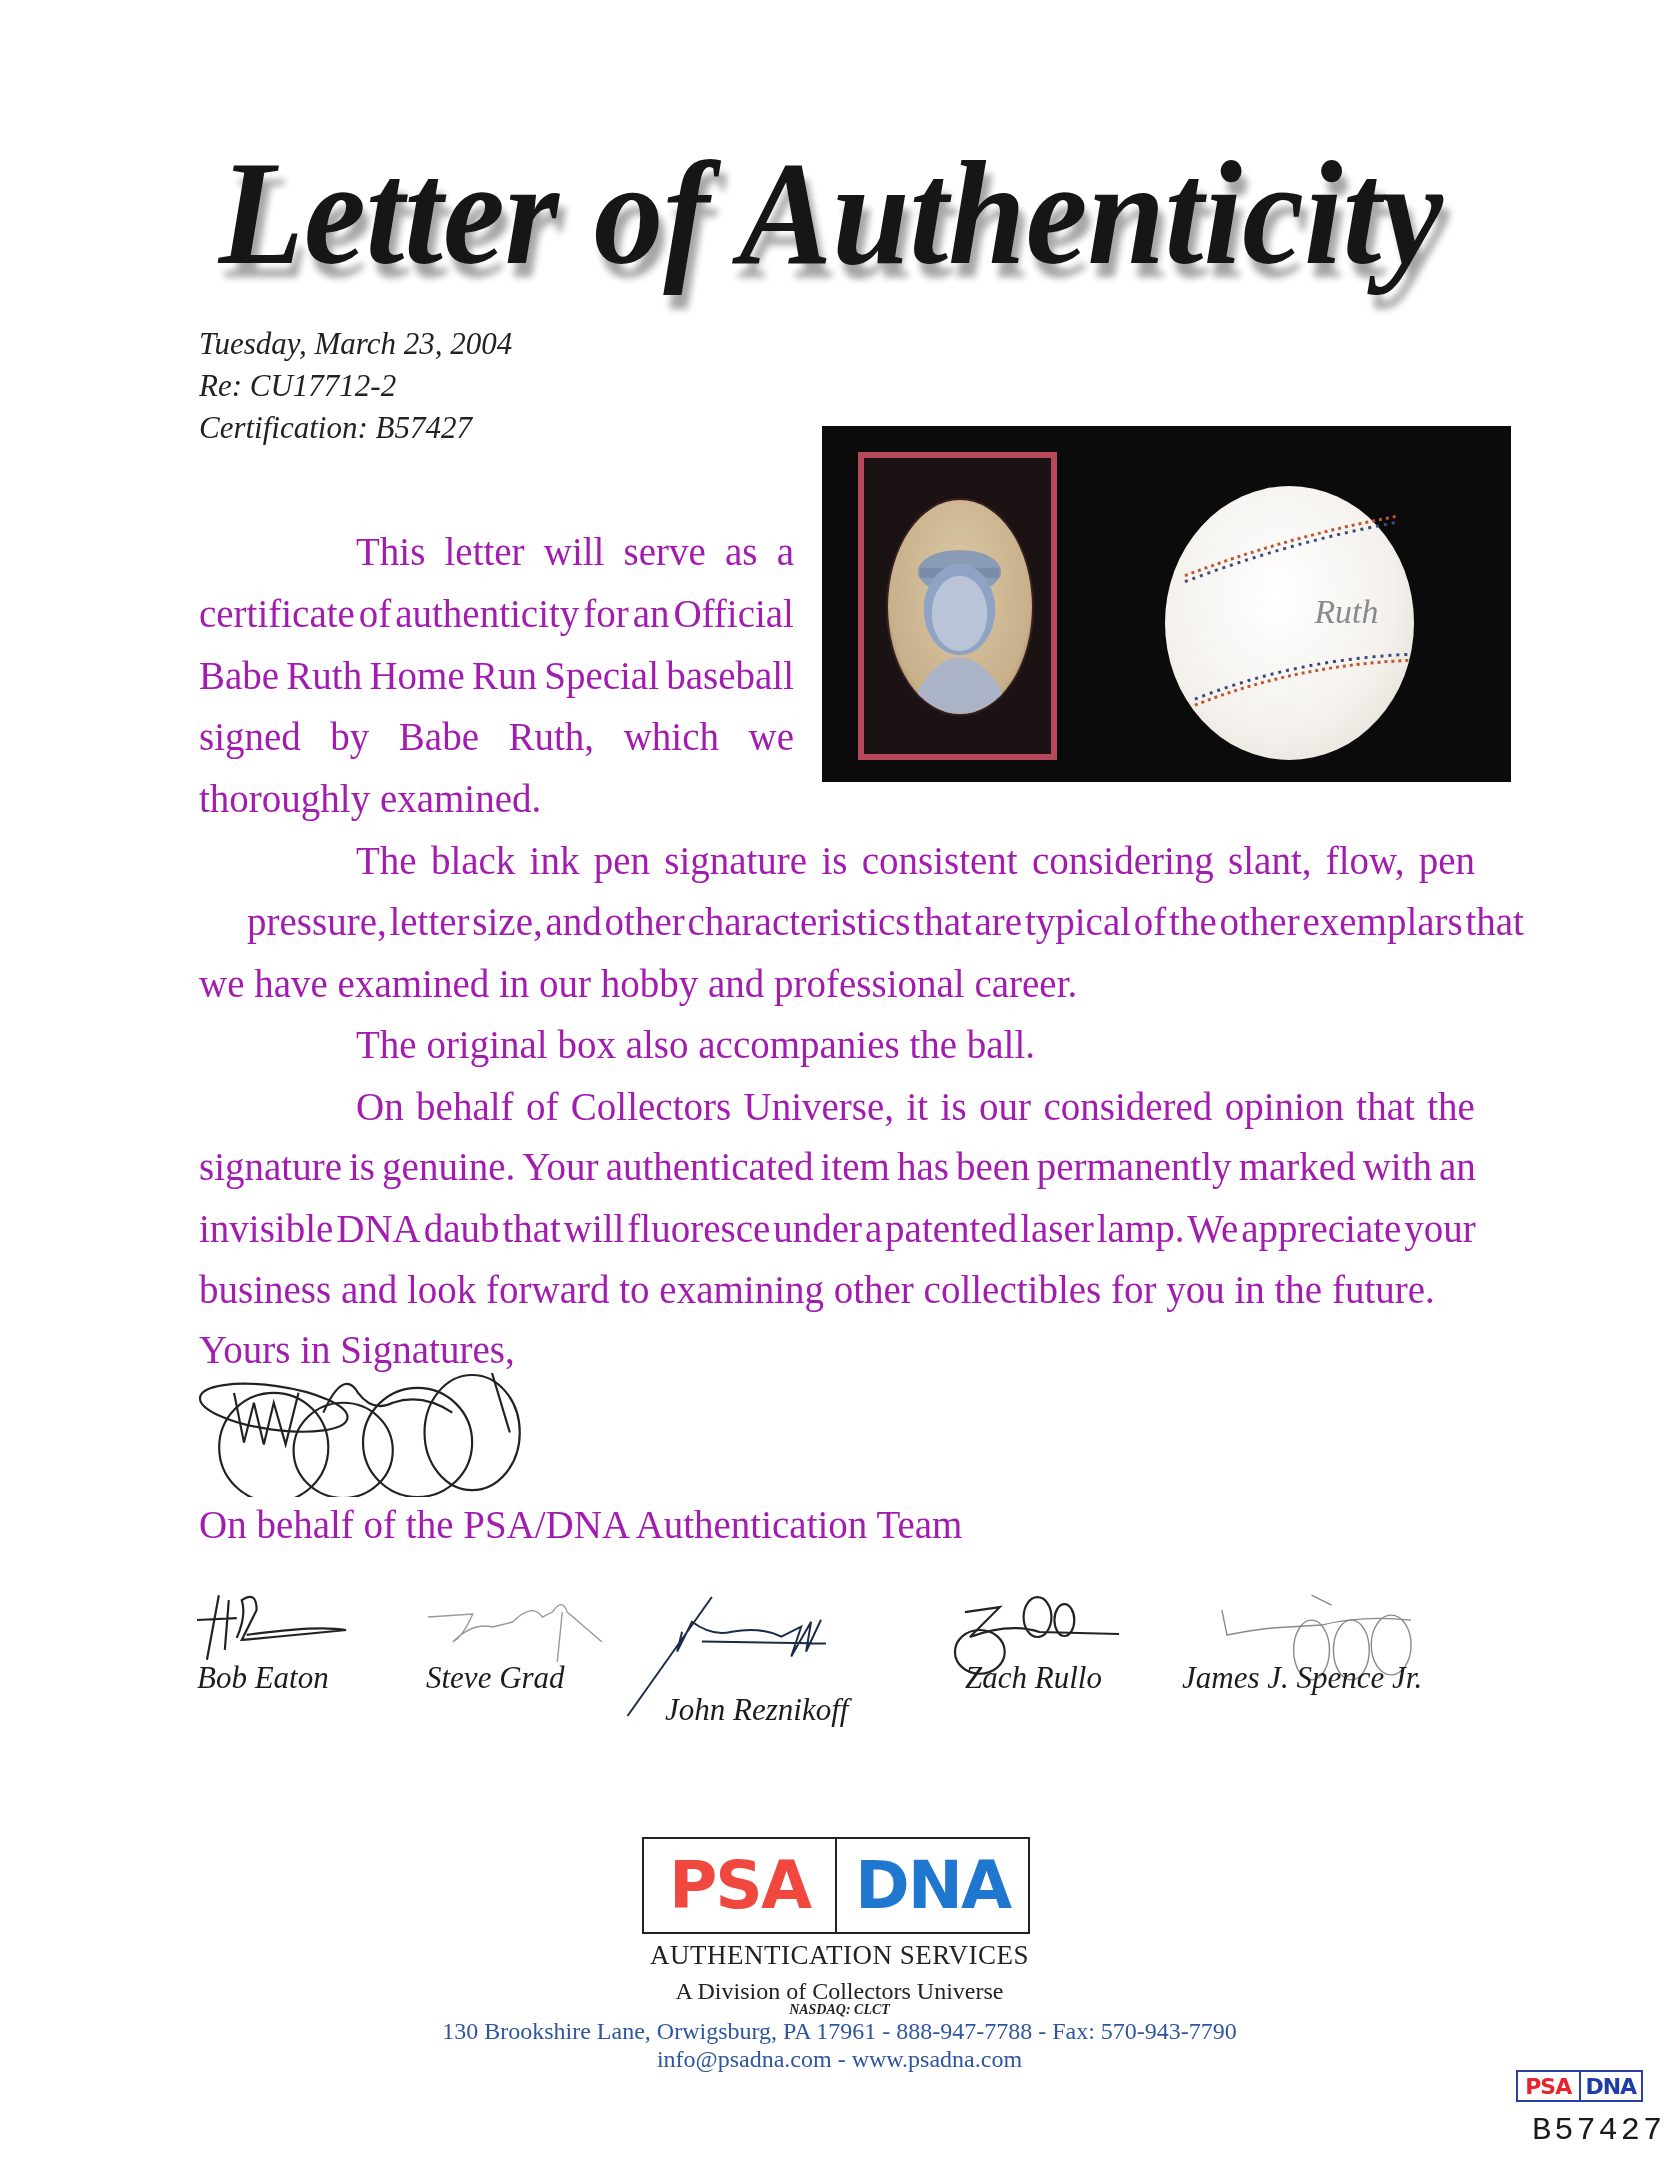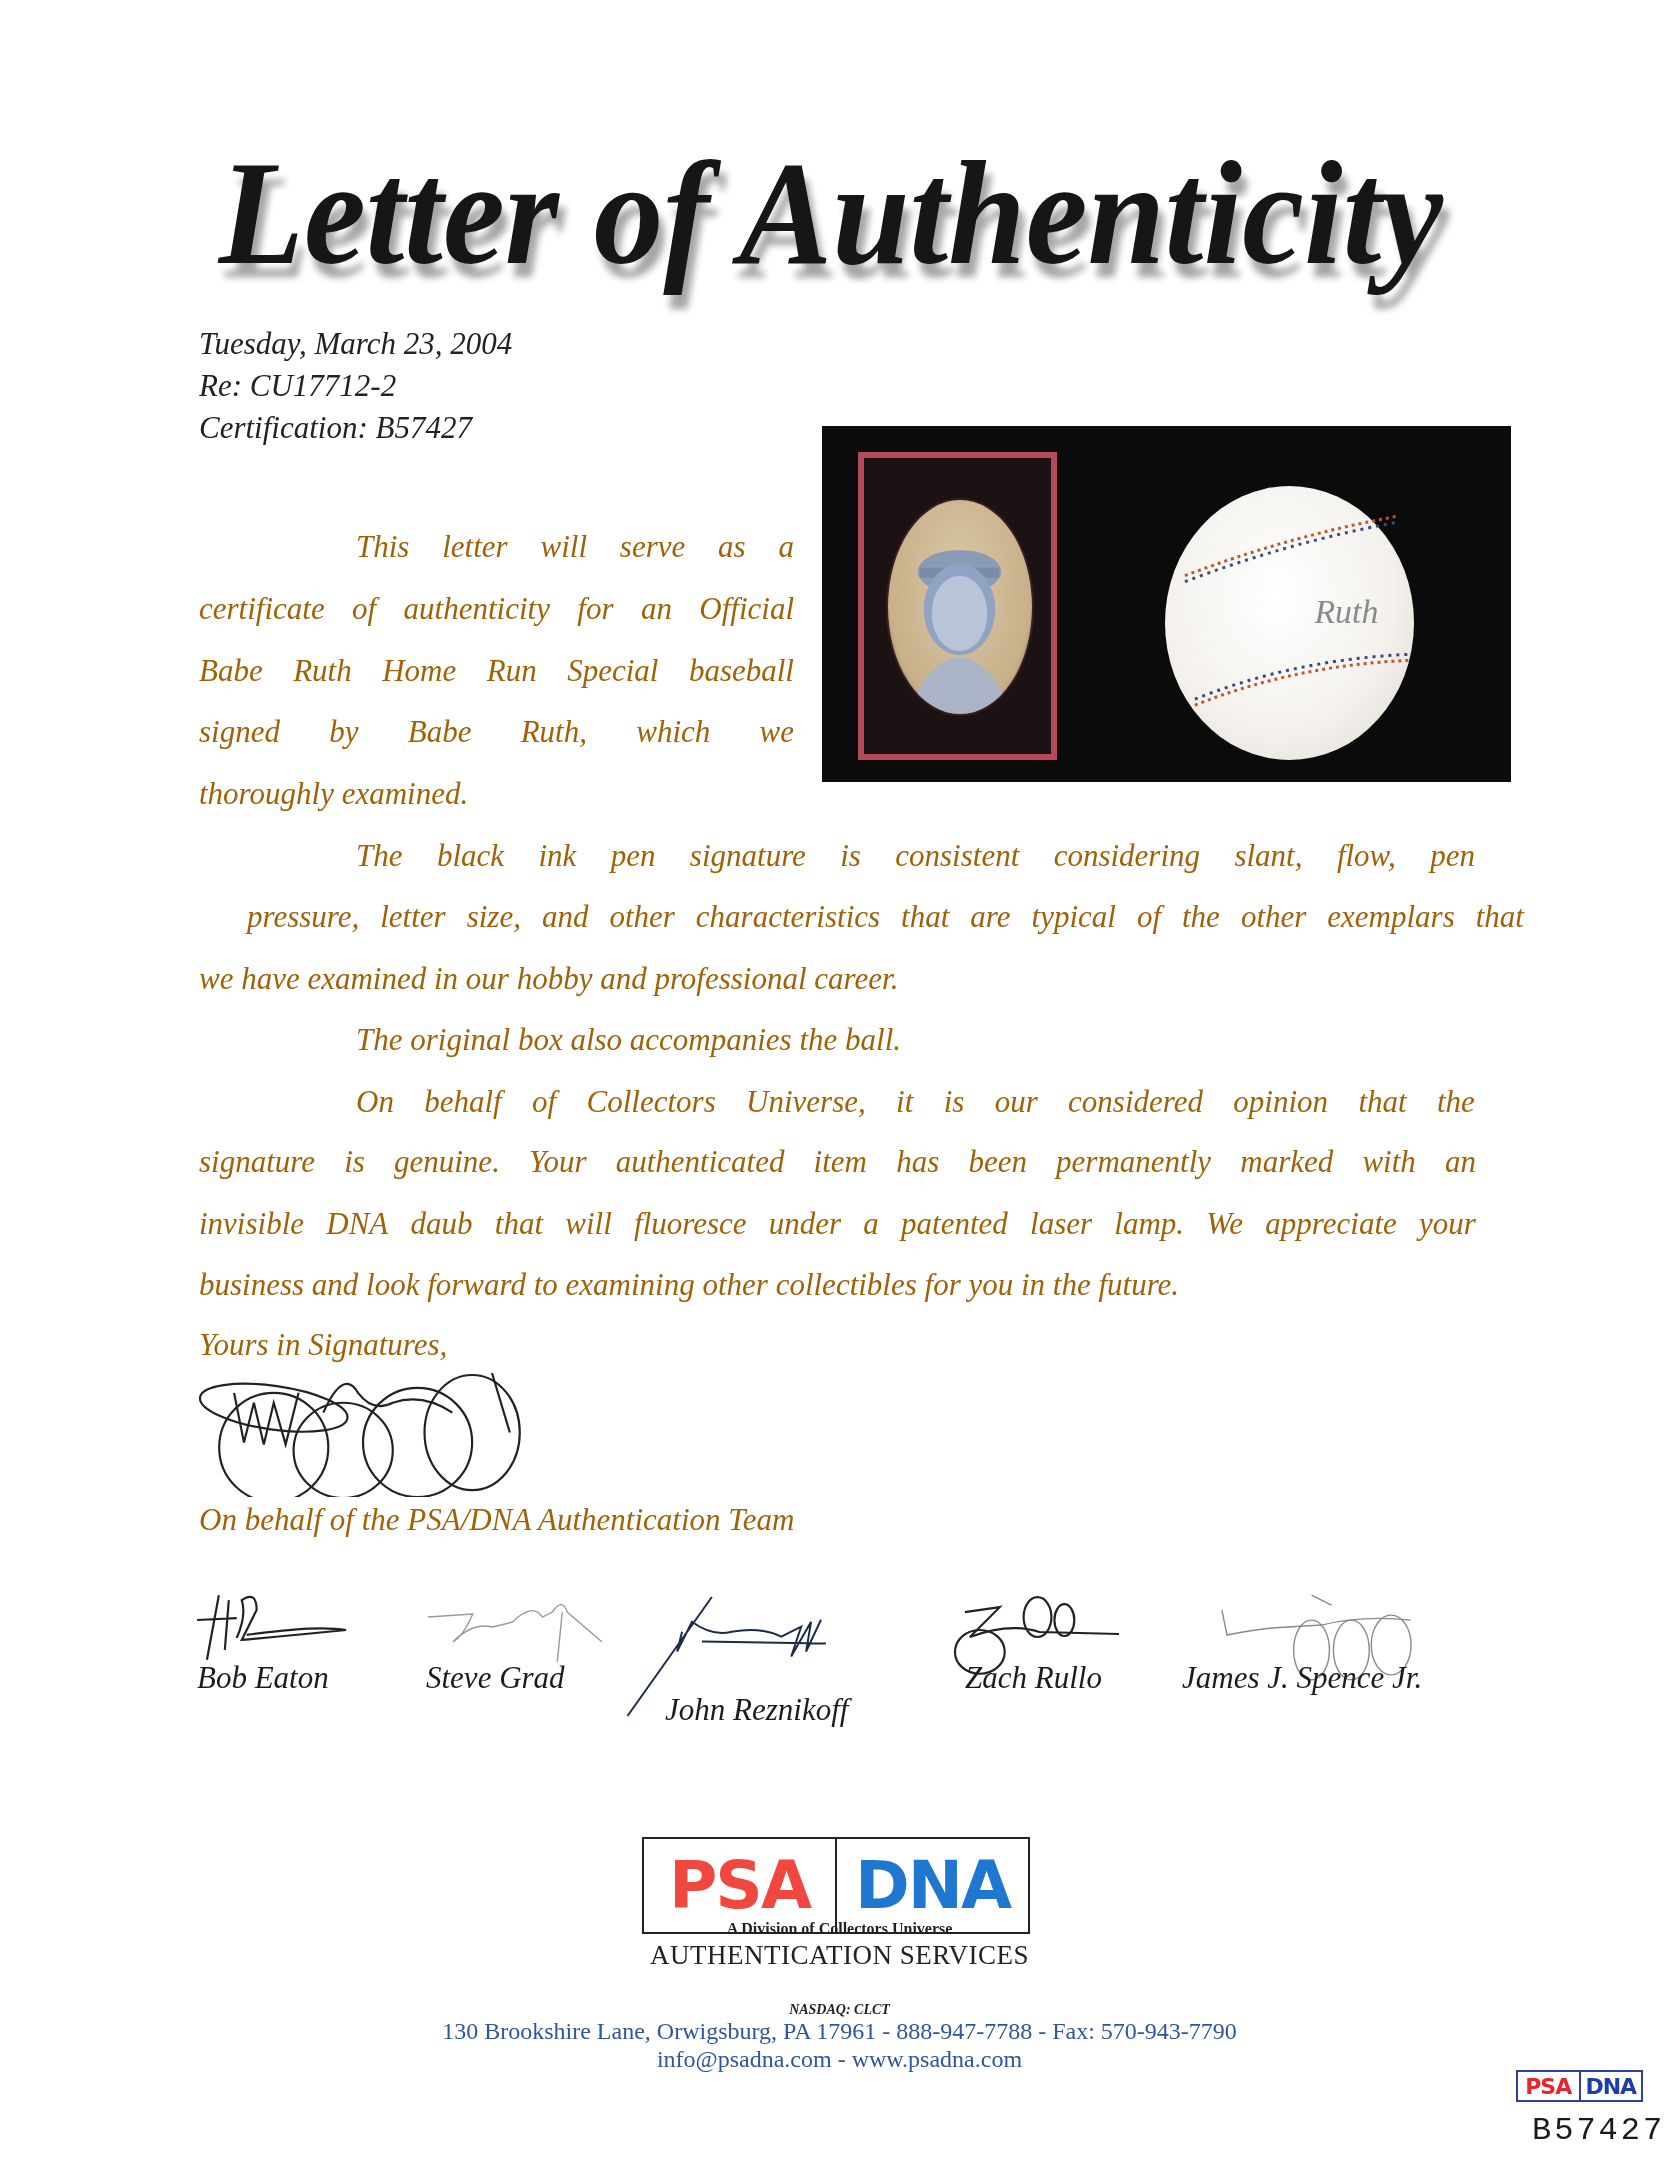--- a/index.html
+++ b/index.html
@@ -1,34 +1,34 @@
 <!DOCTYPE html>
 <html><head>
 <meta charset="utf-8">
 <style>
   html, body { margin: 0; padding: 0; }
   body { width: 1679px; height: 2178px; background: #ffffff; position: relative; overflow: hidden; font-family: "Liberation Serif", serif; color: #1a1a1a; }
   .abs { position: absolute; }
   .title { left: 189px; top: 119px; width: 1284px; height: 199px; }
   .title svg { width: 100%; height: 100%; }
   .hdr { left: 199px; font-style: italic; font-size: 31px; line-height: 40px; color: #222; }
-  .line { position: absolute; left: 199px; font-style: italic; font-size: 31px; color: #a16207; white-space: nowrap; }
+  .line { position: absolute; left: 199px; font-size: 39px; color: #a21caf; white-space: nowrap; }
   .jline { display: flex; justify-content: space-between; }
   .photo { left: 822px; top: 426px; width: 689px; height: 356px; background: #0b0b0b; }
   .box { left: 36px; top: 26px; width: 199px; height: 308px; background: #1a1213; border: 6px solid #b8495a; box-sizing: border-box; }
   .oval { position: absolute; left: 22px; top: 40px; width: 144px; height: 214px; border-radius: 50%; background: radial-gradient(ellipse at 50% 40%, #dcc9a6 0%, #c7b08a 70%, #5a3a38 100%); border: 2px solid #3a1f20; overflow: hidden; }
   .ball { left: 343px; top: 60px; width: 249px; height: 274px; border-radius: 50%; background: radial-gradient(ellipse at 45% 40%, #ffffff 0%, #f4f1ec 60%, #d9d4cc 100%); }
   .names { top: 1660px; font-style: italic; font-size: 31px; color: #1c1c1c; }
   .logo-box { left: 642px; top: 1837px; width: 388px; height: 97px; border: 2px solid #222; box-sizing: border-box; display: flex; }
   .logo-half { flex: 1; display: flex; align-items: center; justify-content: center; font-family: "DejaVu Sans", sans-serif; font-weight: bold; font-size: 66px; letter-spacing: -2px; }
   .logo-half.psa { color: #f0483f; border-right: 2px solid #222; }
   .logo-half.dna { color: #1f77d0; }
   .center { left: 0; width: 1679px; text-align: center; }
   .auth { top: 1940px; font-family: Liberation Serif, serif; font-size: 27px; color: #222; letter-spacing: 0.5px; }
-  .div { top: 1920px; font-weight: bold; font-size: 16px; color: #222; }
+  .div { top: 1978px; font-weight: normal; font-size: 24px; color: #222; }
   .nasdaq { top: 2002px; font-weight: bold; font-size: 14px; color: #222; font-style: italic; }
   .addr { top: 2018px; font-size: 24px; color: #2d55a0; }
   .web { top: 2046px; font-size: 24px; color: #2d55a0; }
   .sticker { left: 1502px; top: 2060px; width: 139px; height: 100px; }
   .sticker-logo { position: absolute; left: 14px; top: 10px; width: 127px; height: 32px; border: 2px solid #2a3fa8; box-sizing: border-box; display: flex; }
   .sticker-logo span { flex: 1; display: flex; align-items: center; justify-content: center; font-family: "DejaVu Sans", sans-serif; font-weight: bold; font-size: 22px; letter-spacing: -1px; }
   .sticker-logo .s-psa { color: #e8242f; border-right: 2px solid #2a3fa8; }
   .sticker-logo .s-dna { color: #1f3ca8; }
   .cert-num { position: absolute; left: 10px; top: 52px; font-family: "Liberation Mono", monospace; font-size: 32px; color: #1a1a1a; letter-spacing: 3px; margin-left: 20px; }
   .sig svg { width: 100%; height: 100%; }

